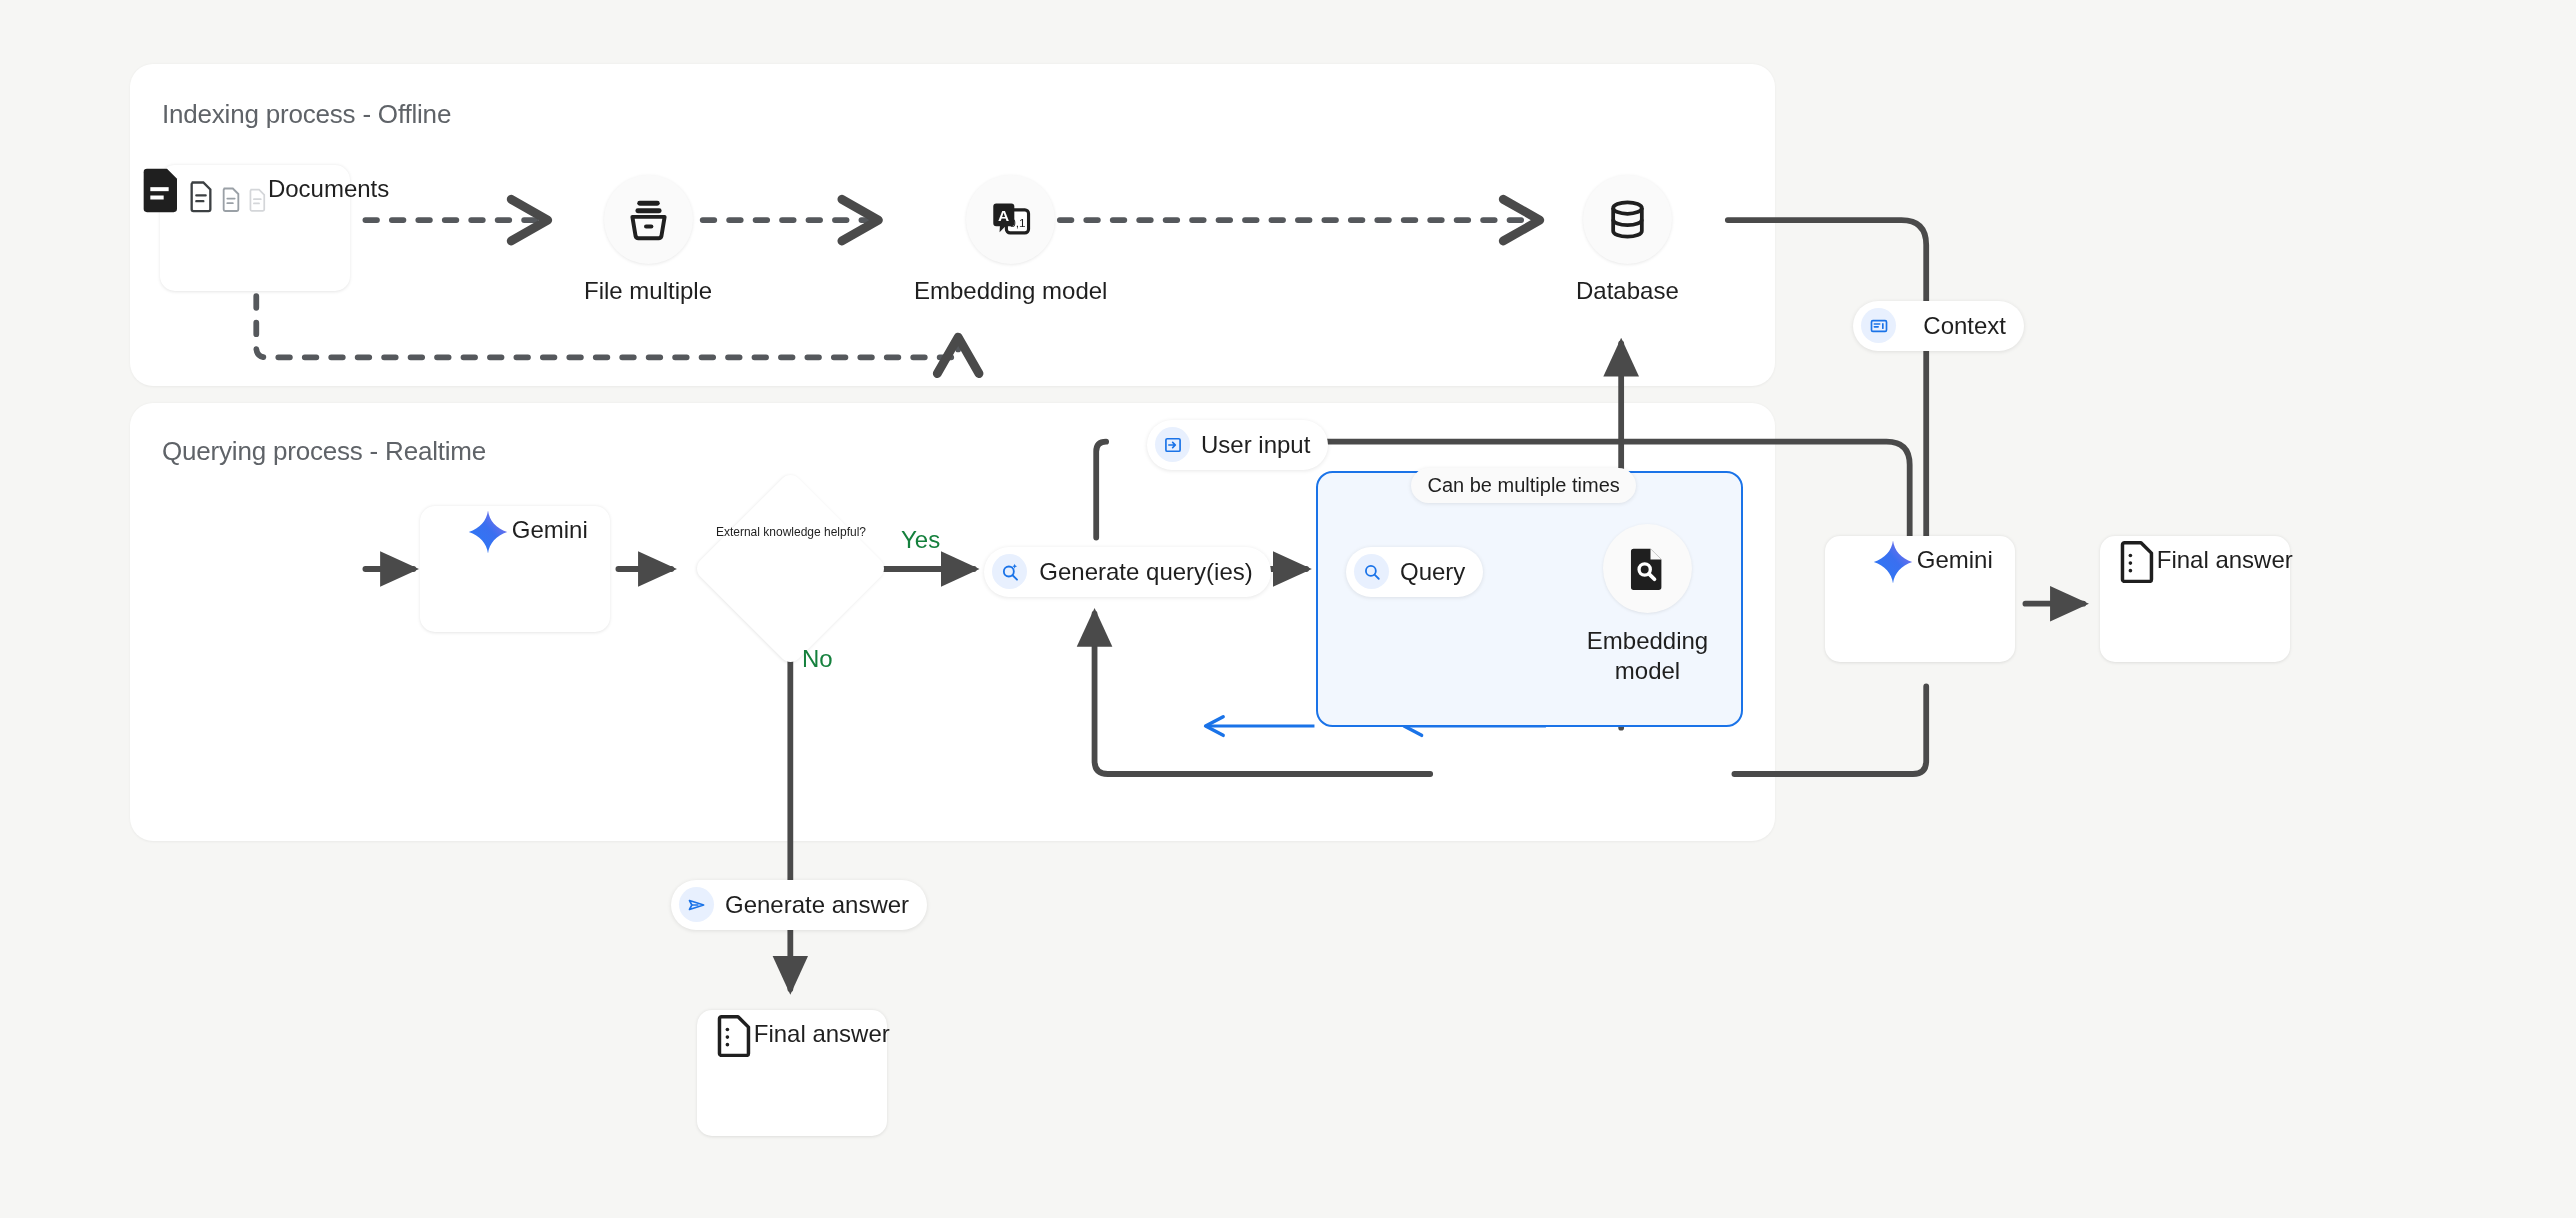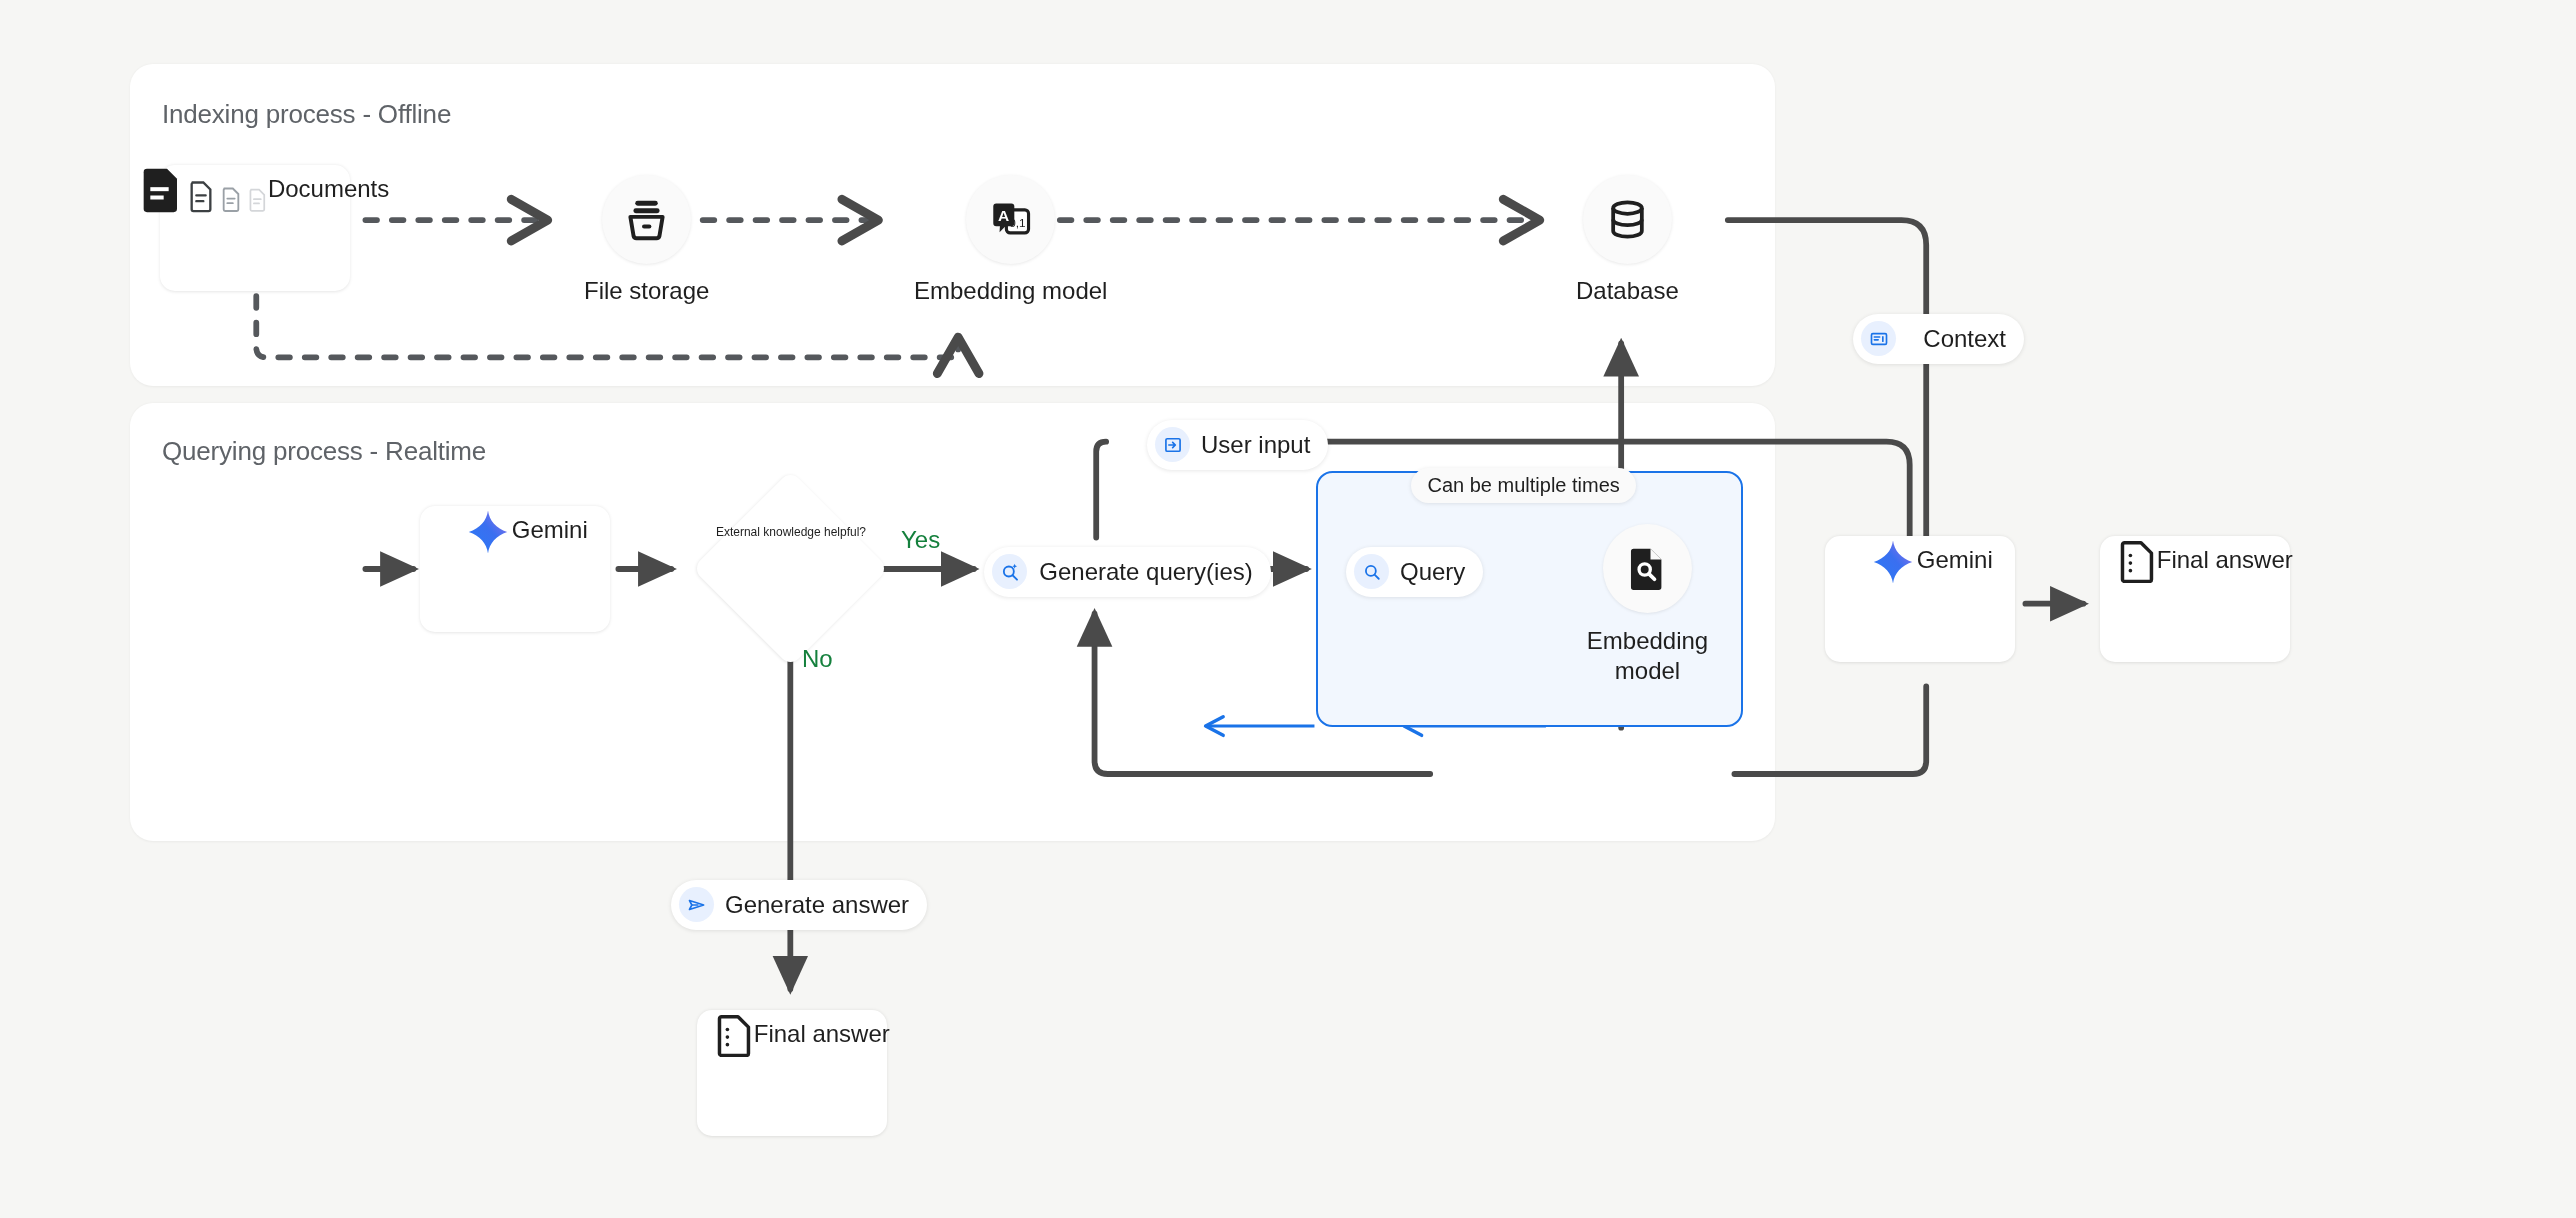--- a/index.html
+++ b/index.html
@@ -192,21 +192,21 @@
 
   <div class="circ-node" style="left:584px; top:175px;">
     <div class="circ">
       <svg width="45" height="45" viewBox="0 0 24 24" fill="#1f1f1f">
         <rect x="6" y="2" width="12" height="2.6" rx="1.3"></rect>
         <rect x="5" y="6" width="14" height="2.6" rx="1.3"></rect>
         <path d="M3.4 10.6h17.2l-1.7 10.2A1.6 1.6 0 0 1 17.3 22H6.7a1.6 1.6 0 0 1-1.6-1.2L3.4 10.6z" fill="none" stroke="#1f1f1f" stroke-width="2.1" stroke-linejoin="round"></path>
         <rect x="9.6" y="14.6" width="5" height="2.2" rx="1.1"></rect>
       </svg>
     </div>
-    <div class="circ-lbl">File storage</div>
+    <div class="circ-lbl">File multiple</div>
   </div>
 
   <div class="circ-node" style="left:914px; top:175px;">
     <div class="circ">
       <svg width="48" height="48" viewBox="0 0 26 26">
         <rect x="10.5" y="7.5" width="12" height="12.5" rx="2" fill="#fff" stroke="#1f1f1f" stroke-width="1.7"></rect>
         <text x="16.5" y="16.6" font-family="Liberation Sans, sans-serif" font-size="6.4" fill="#1f1f1f" text-anchor="middle">0,1</text>
         <path d="M5 4h8.2a1.6 1.6 0 0 1 1.6 1.6v9.2a1.6 1.6 0 0 1-1.6 1.6H10l-3.2 3.3.2-3.3H5a1.6 1.6 0 0 1-1.6-1.6V5.6A1.6 1.6 0 0 1 5 4z" fill="#1f1f1f"></path>
         <text x="9" y="13.4" font-family="Liberation Sans, sans-serif" font-size="8.4" font-weight="bold" fill="#fff" text-anchor="middle">A</text>
       </svg>
@@ -290,21 +290,21 @@
   <div class="pill" style="left:1147px; top:420px;">
     <span class="badge">
       <svg width="20" height="20" viewBox="0 0 24 24" fill="none" stroke="#1a73e8" stroke-width="2" stroke-linecap="round" stroke-linejoin="round">
         <rect x="3.5" y="4.5" width="17" height="15" rx="1.6"></rect>
         <path d="M7 12h7.6M11.6 8.8 L14.8 12 L11.6 15.2"></path>
       </svg>
     </span>
     <span>User input</span>
   </div>
 
-  <div class="pill" style="left:1853px; top:314px;gap:27px;">
+  <div class="pill" style="left:1853px; top:301px;gap:27px;">
     <span class="badge">
       <svg width="20" height="20" viewBox="0 0 24 24" fill="none" stroke="#1a73e8" stroke-width="2">
         <rect x="3" y="5.5" width="18" height="13" rx="1.6"></rect>
         <path d="M6.4 9.6h6.4M6.4 13h4.6" stroke-linecap="round"></path>
         <path d="M16.6 9.4v5.2" stroke-linecap="round"></path>
       </svg>
     </span>
     <span>Context</span>
   </div>
 

